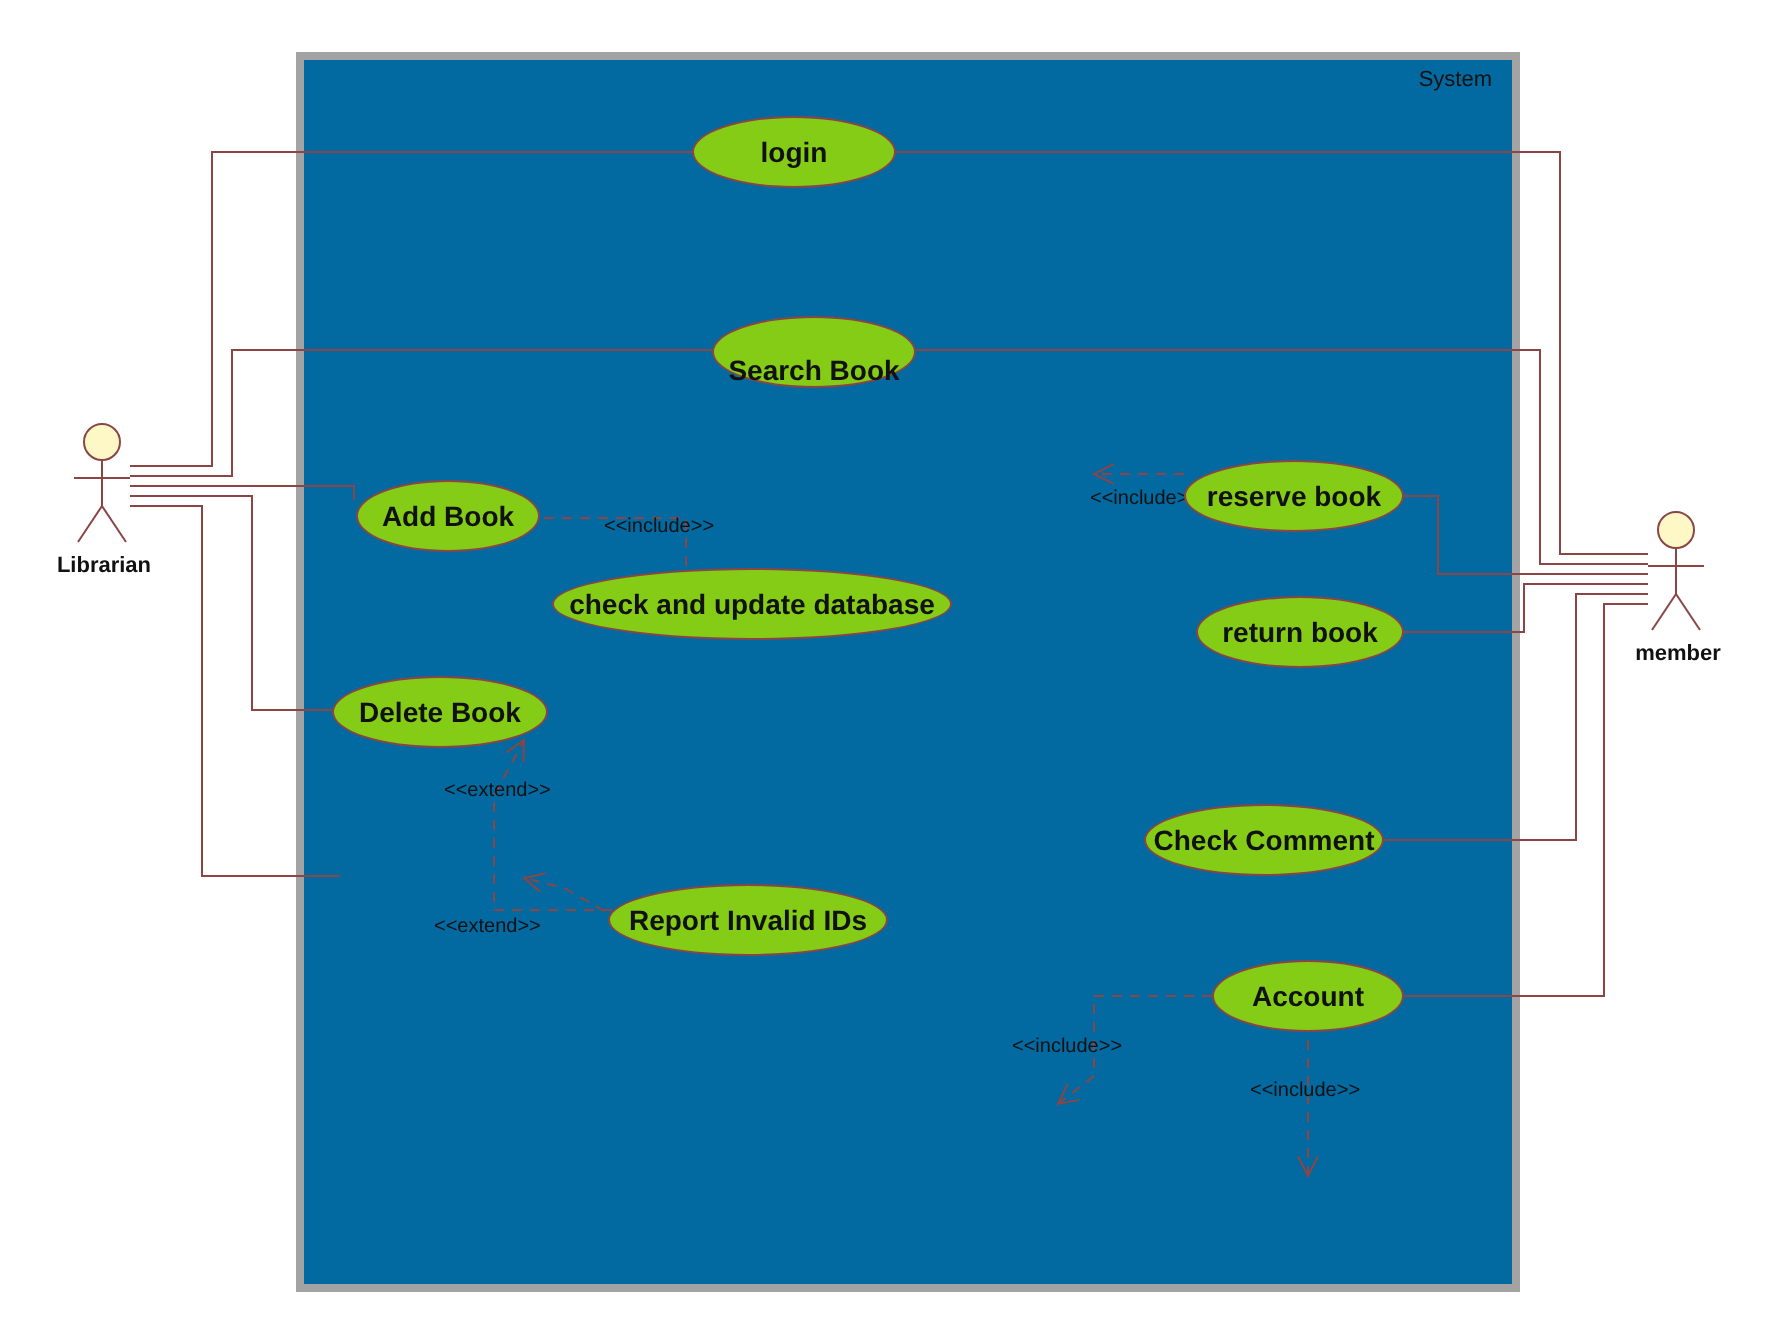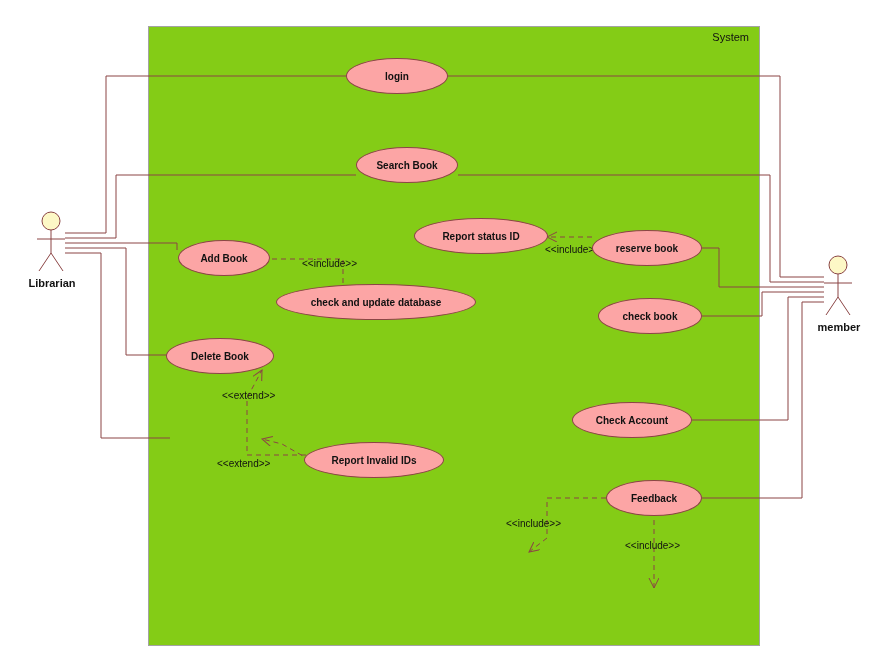--- a/index.html
+++ b/index.html
@@ -9,42 +9,42 @@
     font-family: Verdana, Geneva, sans-serif;
     font-size: 11px;
   }
   .canvas {
     position: relative;
     width: 893px;
     height: 664px;
   }
   .system-box {
     position: absolute;
-    border: 1px solid #a3a3a3;
-    background: #84cc16;
+    border: 4px solid #a3a3a3;
+    background: #0369a1;
     box-sizing: border-box;
   }
   .system-title {
     position: absolute;
     top: 4px;
     right: 10px;
     font-size: 11px;
     color: #111;
   }
   .usecase {
     position: absolute;
     border: 1px solid #8B4545;
     border-radius: 50%;
-    background: #fca5a5;
+    background: #84cc16;
     display: flex;
     align-items: center;
     justify-content: center;
     text-align: center;
     font-weight: bold;
-    font-size: 10px;
+    font-size: 14px;
     color: #111;
     box-sizing: border-box;
     pointer-events: none;
   }
   .actor-name {
     position: absolute;
     font-size: 11px;
     color: #111;
     font-weight: bold;
     text-align: center;
@@ -137,56 +137,53 @@
   <div class="label" style="left:545px; top:244px;">&lt;&lt;include&gt;&gt;</div>
   <div class="label" style="left:222px; top:390px;">&lt;&lt;extend&gt;&gt;</div>
   <div class="label" style="left:217px; top:458px;">&lt;&lt;extend&gt;&gt;</div>
   <div class="label" style="left:506px; top:518px;">&lt;&lt;include&gt;&gt;</div>
   <div class="label" style="left:625px; top:540px;">&lt;&lt;include&gt;&gt;</div>
 
   <div class="usecase" style="left:346px; top:58px; width:102px; height:36px;">
     <span>login</span>
   </div>
 
-  <div class="usecase" style="left:356px; top:147px; width:102px; height:36px;">
+  <div class="usecase" style="left:356px; top:158px; width:102px; height:36px;align-items:flex-end;">
     <span>Search Book</span>
   </div>
 
-  <div class="usecase" style="left:414px; top:218px; width:134px; height:36px;">
-    <span>Report status ID</span>
-  </div>
 
   <div class="usecase" style="left:592px; top:230px; width:110px; height:36px;">
     <span>reserve book</span>
   </div>
 
   <div class="usecase" style="left:178px; top:240px; width:92px; height:36px;">
     <span>Add Book</span>
   </div>
 
   <div class="usecase" style="left:276px; top:284px; width:200px; height:36px;justify-content:center;">
     <span>check and update database</span>
   </div>
 
   <div class="usecase" style="left:598px; top:298px; width:104px; height:36px;">
-    <span>check book</span>
+    <span>return book</span>
   </div>
 
   <div class="usecase" style="left:166px; top:338px; width:108px; height:36px;text-align:center;">
     <span>Delete Book</span>
   </div>
 
 
   <div class="usecase" style="left:572px; top:402px; width:120px; height:36px;">
-    <span>Check Account</span>
+    <span>Check Comment</span>
   </div>
 
   <div class="usecase" style="left:304px; top:442px; width:140px; height:36px;">
     <span>Report Invalid IDs</span>
   </div>
 
   <div class="usecase" style="left:606px; top:480px; width:96px; height:36px;">
-    <span>Feedback</span>
+    <span>Account</span>
   </div>
 
 
 
 </div>
 
 </body></html>

